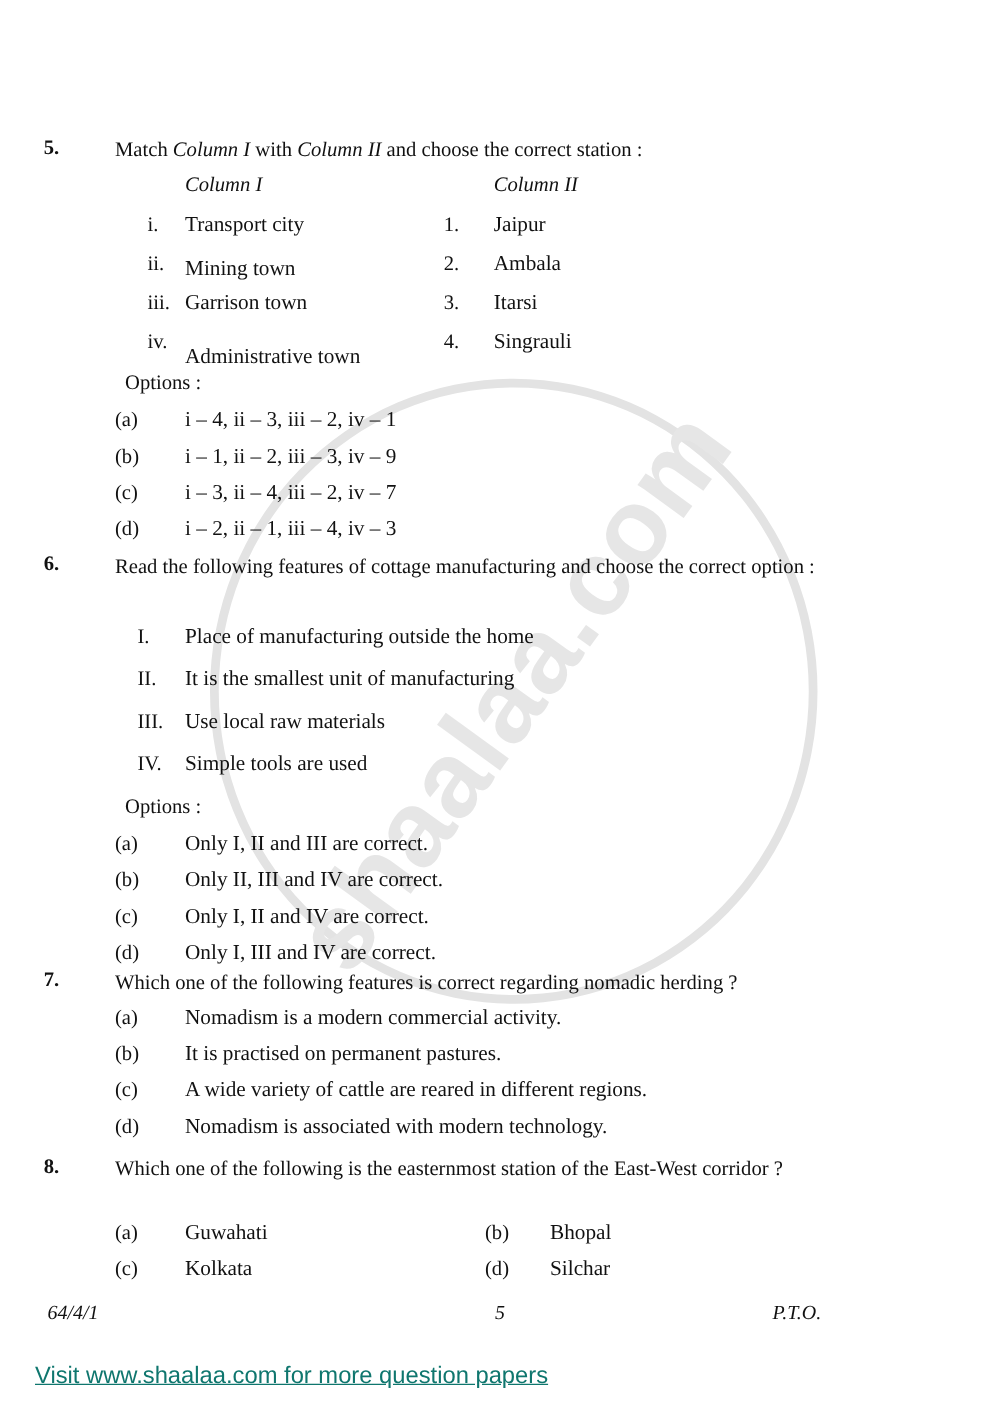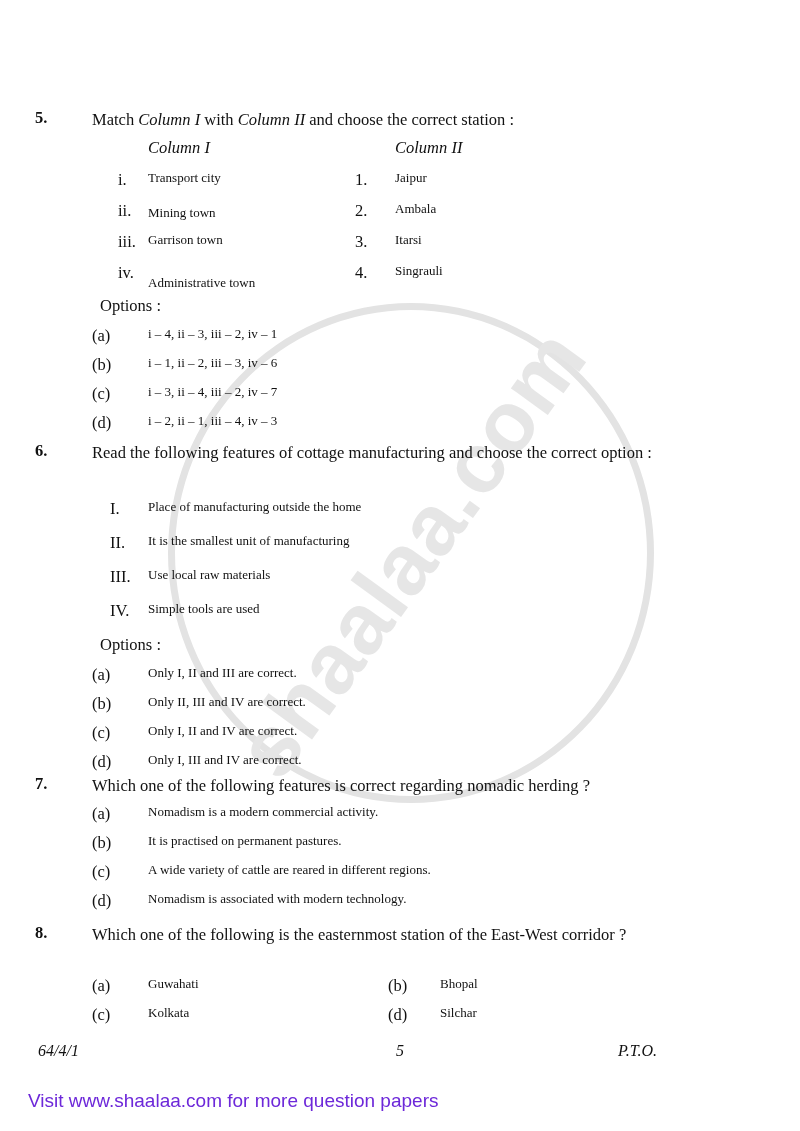--- a/index.html
+++ b/index.html
@@ -82,21 +82,21 @@
   }
   .qbody i { font-style: italic; }
 
   .marker {
     position: absolute;
     font-size: 16.5px;
     white-space: nowrap;
   }
   .celltext {
     position: absolute;
-    font-size: 13px;
+    font-size: 17px;
     white-space: nowrap;
   }
 
   .col-head {
     position: absolute;
     font-size: 16.5px;
     font-style: italic;
     white-space: nowrap;
   }
 
@@ -139,23 +139,24 @@
     font-style: italic;
     font-size: 16px;
   }
 
   #banner {
     position: absolute;
     left: 28px;
     top: 1090px;
     font-family: "Liberation Sans", "DejaVu Sans", sans-serif;
     font-size: 19px;
-    color: #6d28d9;
+    color: #0f766e;
     white-space: nowrap;
     z-index: 2;
+    text-decoration: underline;
   }
 </style>
 </head>
 <body>
 
 <div id="page">
 
   <div id="watermark">
     <div class="ring"></div>
     <div class="wm-text">shaalaa.com</div>
@@ -195,21 +196,21 @@
 
       <div class="marker" style="left:355px; top:155px;">4.</div>
       <div class="celltext" style="left:395px; top:155px;">Singrauli</div>
 
       <div class="opts-label" style="top:188px;">Options :</div>
 
       <div class="marker" style="left:92px; top:218px;">(a)</div>
       <div class="celltext" style="left:148px; top:218px;">i – 4, ii – 3, iii – 2, iv – 1</div>
 
       <div class="marker" style="left:92px; top:247px;">(b)</div>
-      <div class="celltext" style="left:148px; top:247px;">i – 1, ii – 2, iii – 3, iv – 6</div>
+      <div class="celltext" style="left:148px; top:247px;">i – 1, ii – 2, iii – 3, iv – 9</div>
 
       <div class="marker" style="left:92px; top:276px;">(c)</div>
       <div class="celltext" style="left:148px; top:276px;">i – 3, ii – 4, iii – 2, iv – 7</div>
 
       <div class="marker" style="left:92px; top:305px;">(d)</div>
       <div class="celltext" style="left:148px; top:305px;">i – 2, ii – 1, iii – 4, iv – 3</div>
     </div>
 
     <div class="q-block" style="top:441px;">
       <div class="qnum">6.</div>

